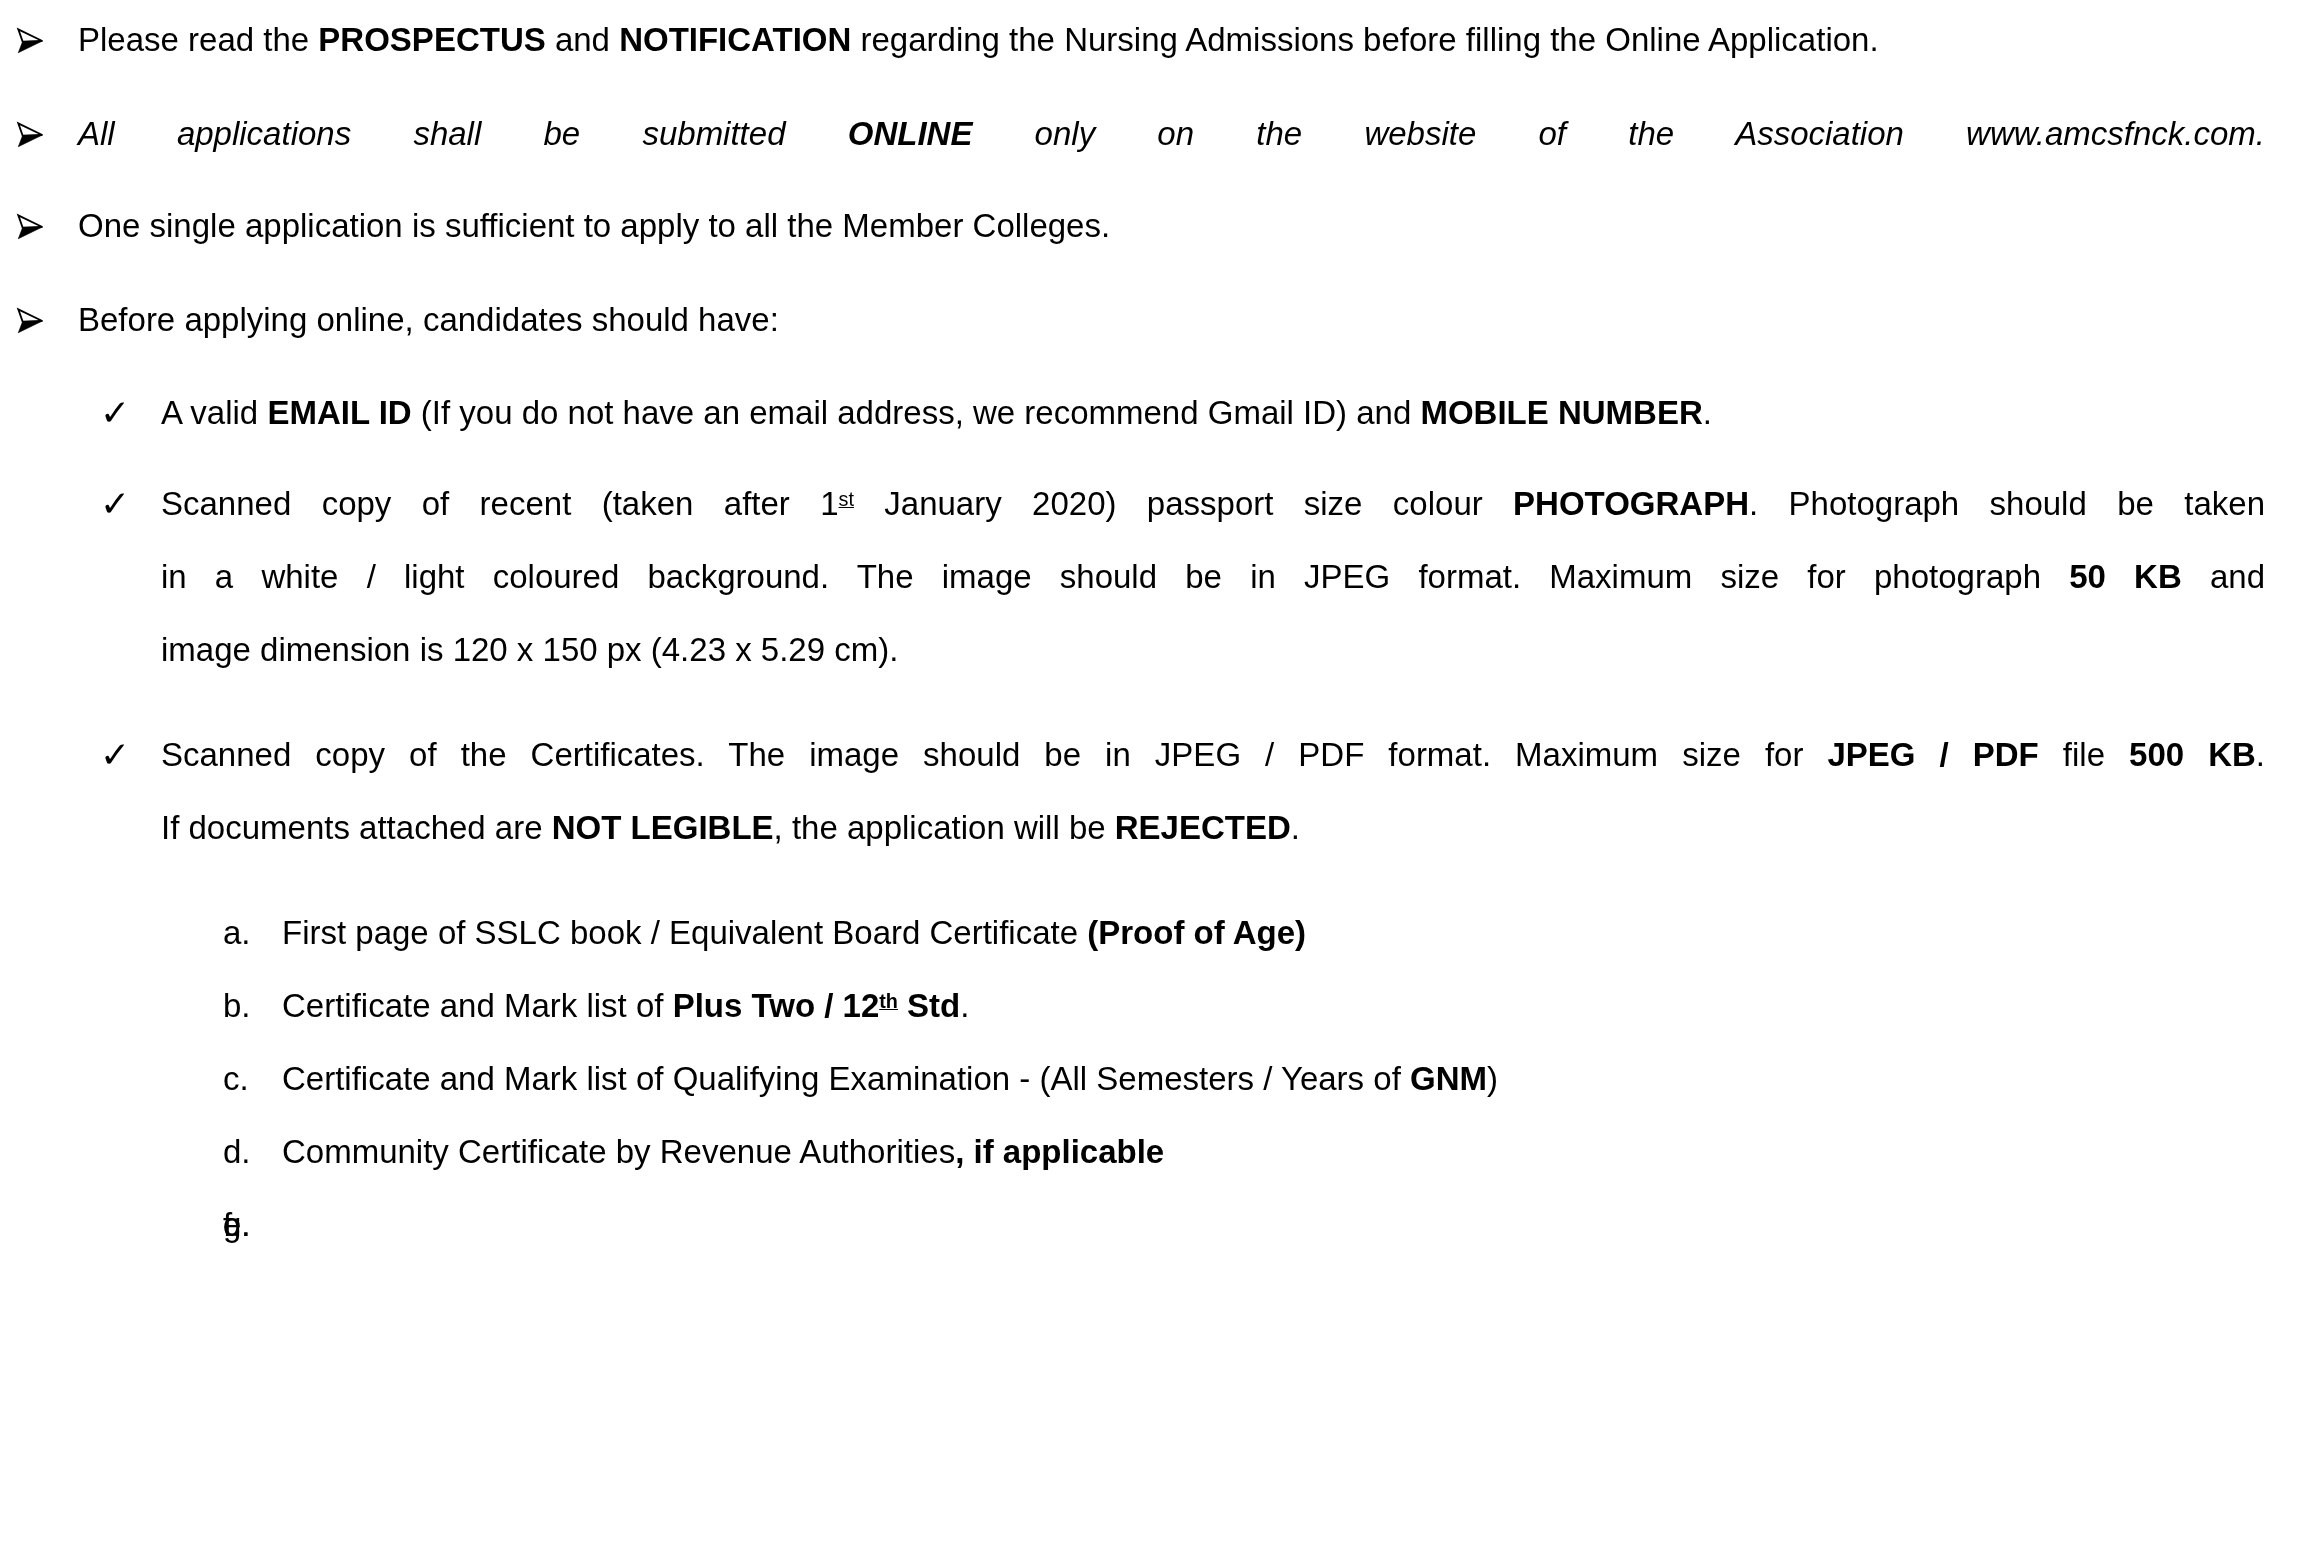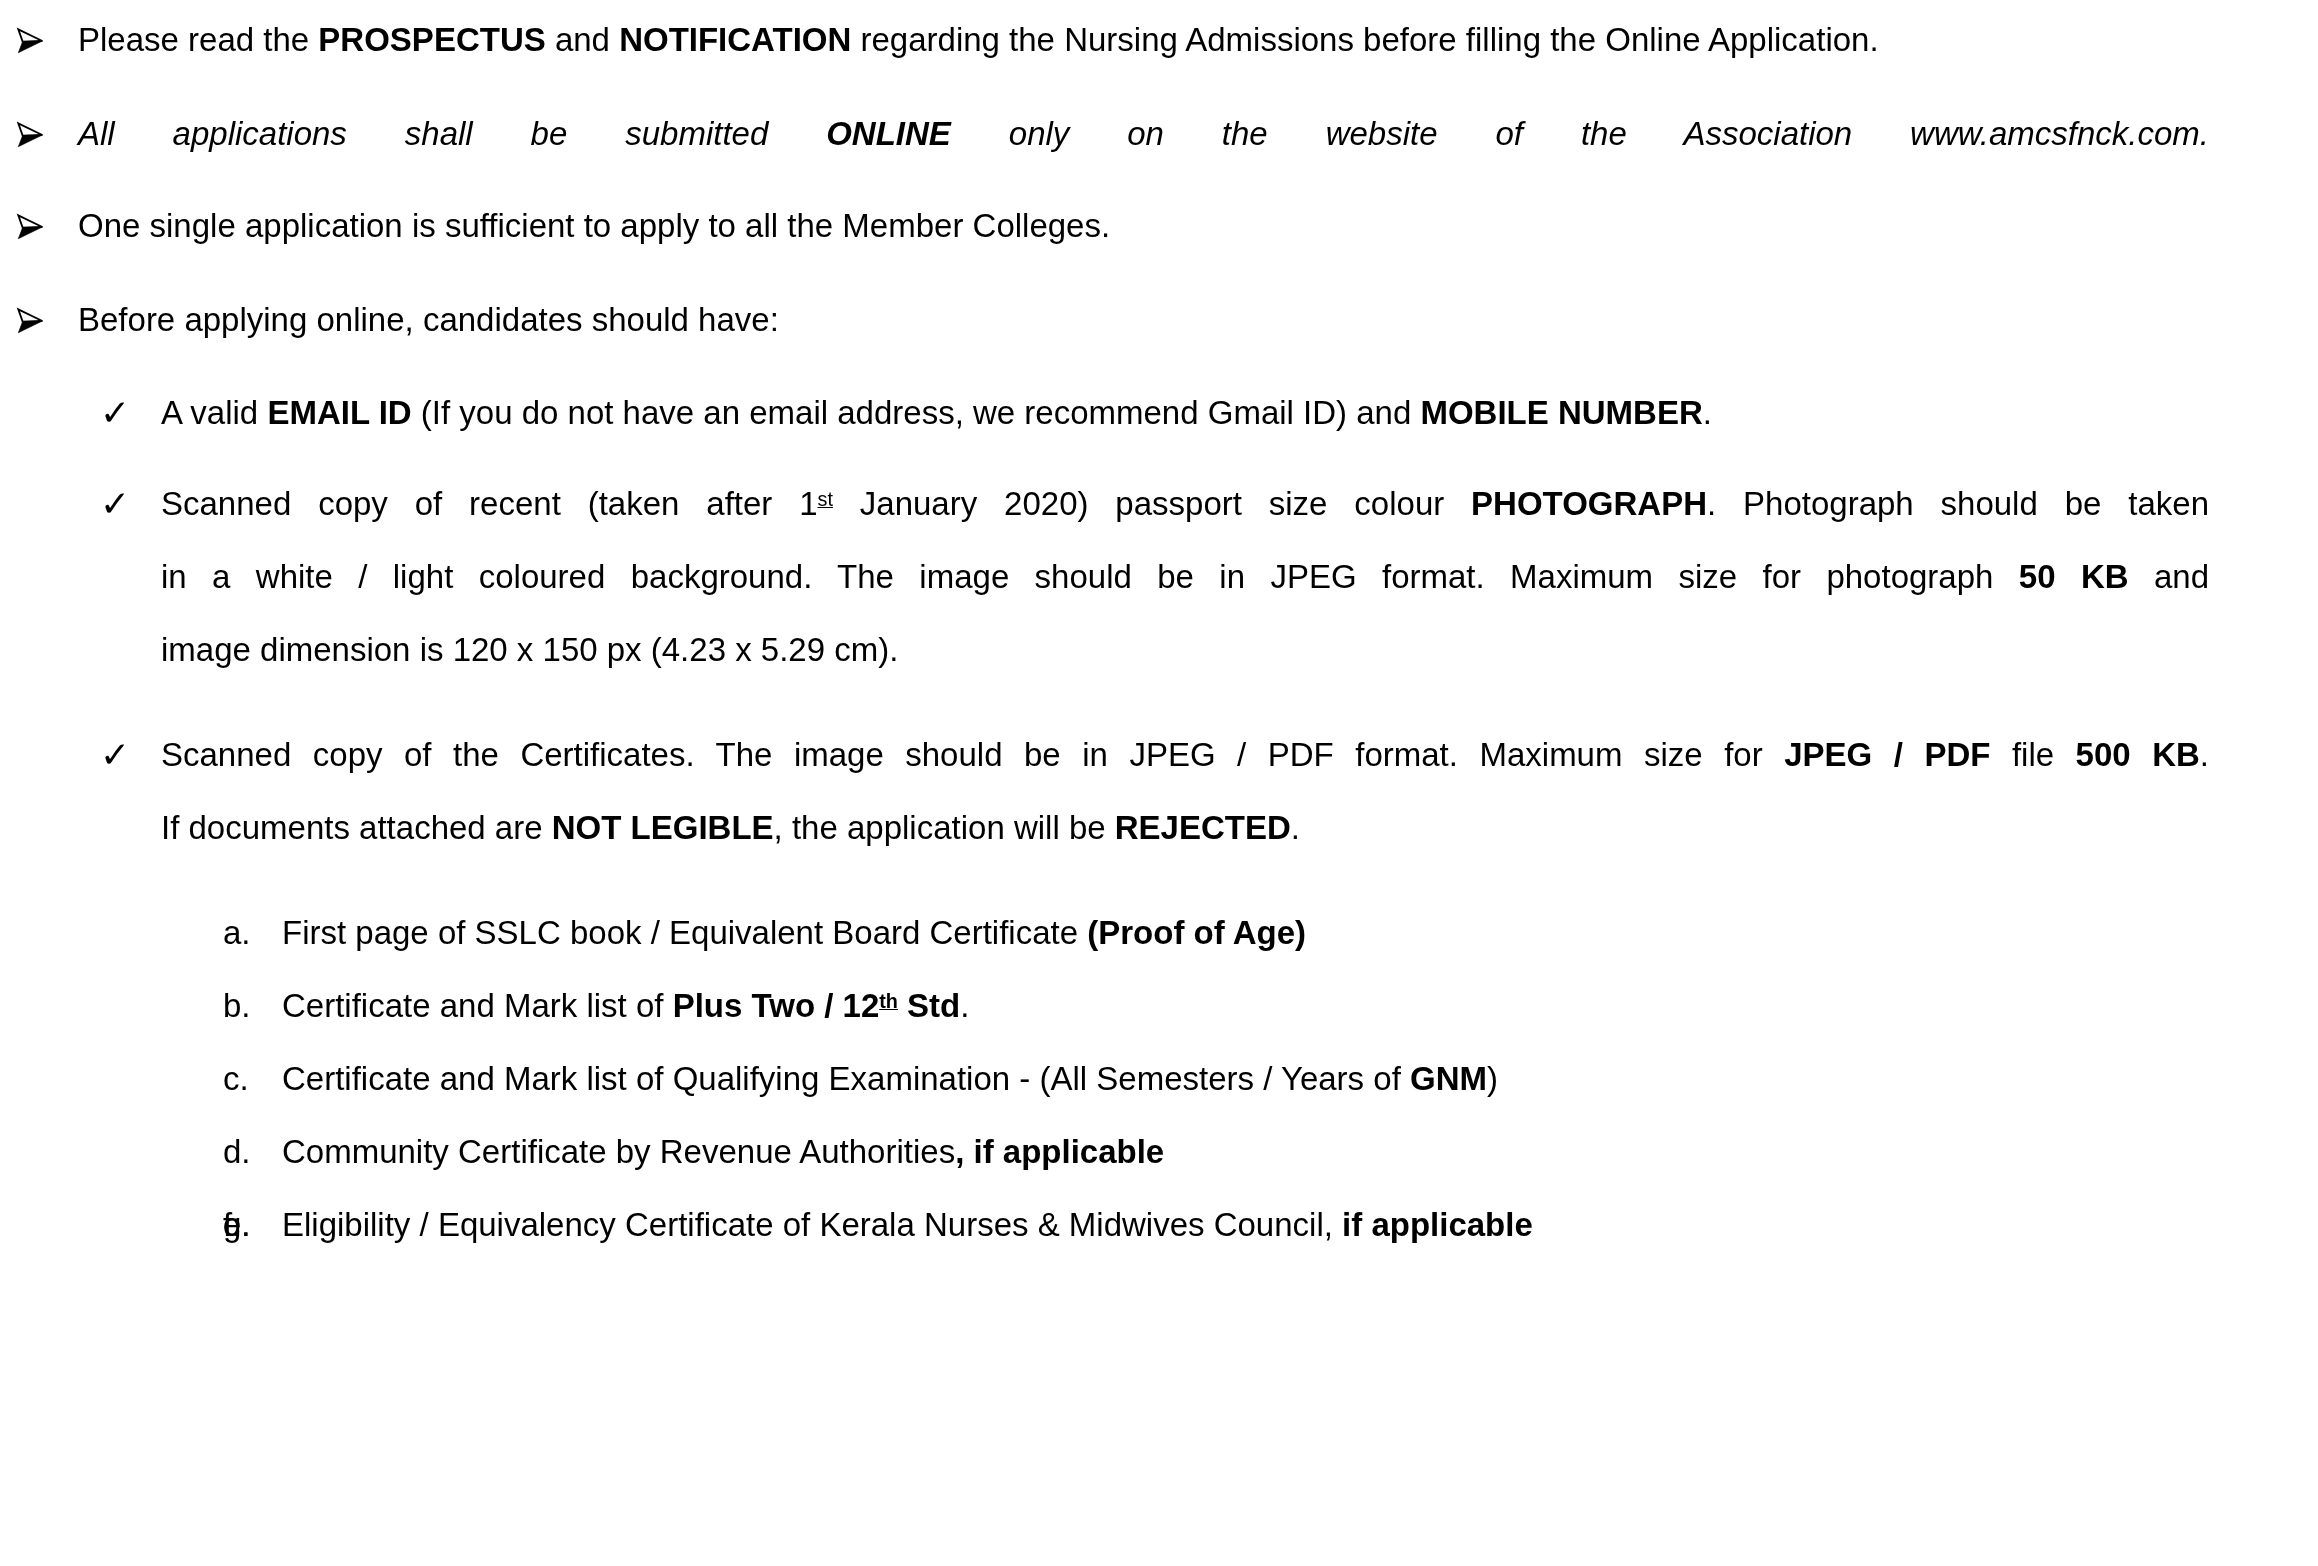--- a/index.html
+++ b/index.html
@@ -3,21 +3,21 @@
 <meta charset="utf-8">
 <title>Nursing Admissions Instructions</title>
 <style>
   html,body{margin:0;padding:0;}
   body{
     width:2319px;height:1567px;overflow:hidden;background:#ffffff;color:#000;
     font-family:"Liberation Sans","DejaVu Sans",sans-serif;
     font-size:33px;
   }
   .page{padding-top:11px;}
-  .item{position:relative;padding-right:110px;}
+  .item{position:relative;padding-right:54px;}
   .l1{padding-left:78px;line-height:58px;}
   .l2{padding-left:161px;line-height:73px;}
   .l3{padding-left:282px;line-height:73px;}
   .mb53{margin-bottom:36px;}
   .mb50{margin-bottom:34px;font-style:italic;}
   .mb39{margin-bottom:27px;}
   .mb26{margin-bottom:18px;}
   .mb46{margin-bottom:32px;}
   .mb47{margin-bottom:32px;}
   .line{text-align:left;}
@@ -106,17 +106,16 @@
   <div class="item l3">
     <span class="marker">e.</span>
   </div>
 
   <div class="item l3">
     <span class="marker">f.</span>
   </div>
 
   <div class="item l3">
     <span class="marker">g.</span>
-    <div class="line"><span>Eligibility / Equivalency Certificate of Kerala Nurses &amp; Midwives Council, </span><span class="b">if applicable</span></div>
   </div>
 
 </div>
 
 
 </body></html>

